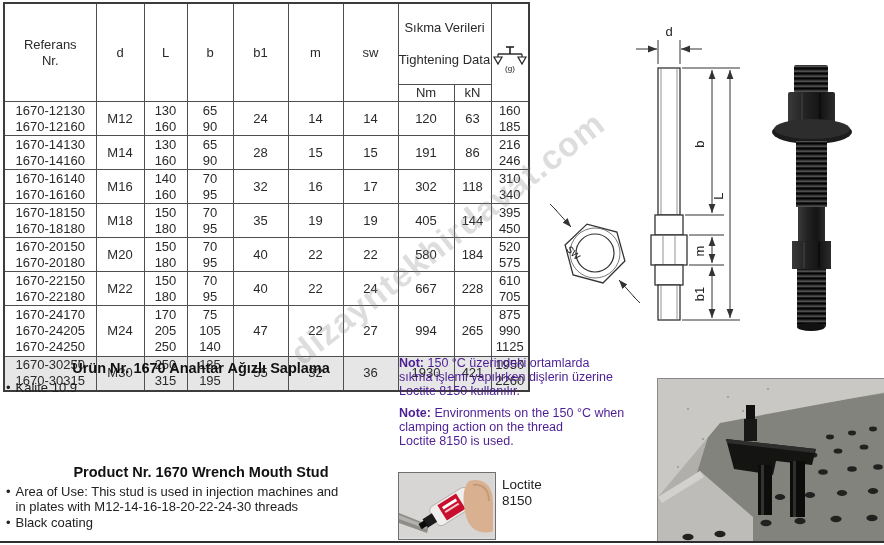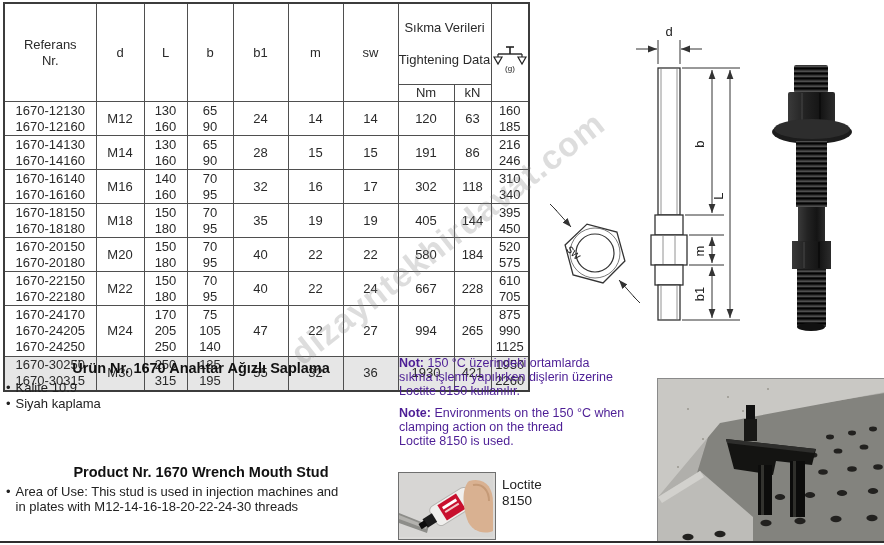--- a/index.html
+++ b/index.html
@@ -326,30 +326,30 @@
   <line x1="51" y1="197" x2="51" y2="223" stroke="#0a0a0a" stroke-width="1.5"></line>
   <rect x="29" y="224" width="29" height="58" fill="url(#thr)"></rect>
   <ellipse cx="43" cy="282" rx="14" ry="4" fill="#111"></ellipse>
 </svg>
 
 <div class="txtblock" style="top:360px;" data-name="turkish-description">
   <h3 data-name="turkish-title">Ürün Nr. 1670 Anahtar Ağızlı Saplama</h3>
   <div class="bullet" data-name="list-item">
       <span>Kalite 10.9</span>
     </div>
-  <div class="bullet" data-name="list-item">
-      <span>Siyah kaplama</span>
-    </div>
 </div>
 
 <div class="txtblock" style="top:464px;" data-name="english-description">
   <h3 data-name="english-title">Product Nr. 1670 Wrench Mouth Stud</h3>
   <div class="bullet" data-name="list-item">
       <span>Area of Use: This stud is used in injection machines and
 in plates with M12-14-16-18-20-22-24-30 threads</span>
+    </div>
+  <div class="bullet" data-name="list-item">
+      <span>Black coating</span>
     </div>
 </div>
 
 <div class="noteblock note-red" style="top:356px;" data-name="note-turkish">
   <b data-name="note-label">Not:</b>
   <span class="note-text" data-name="note-text">150 °C üzerindeki ortamlarda
 sıkma işlemi yapılırken dişlerin üzerine
 Loctite 8150 kullanılır.</span>
 </div>
 

